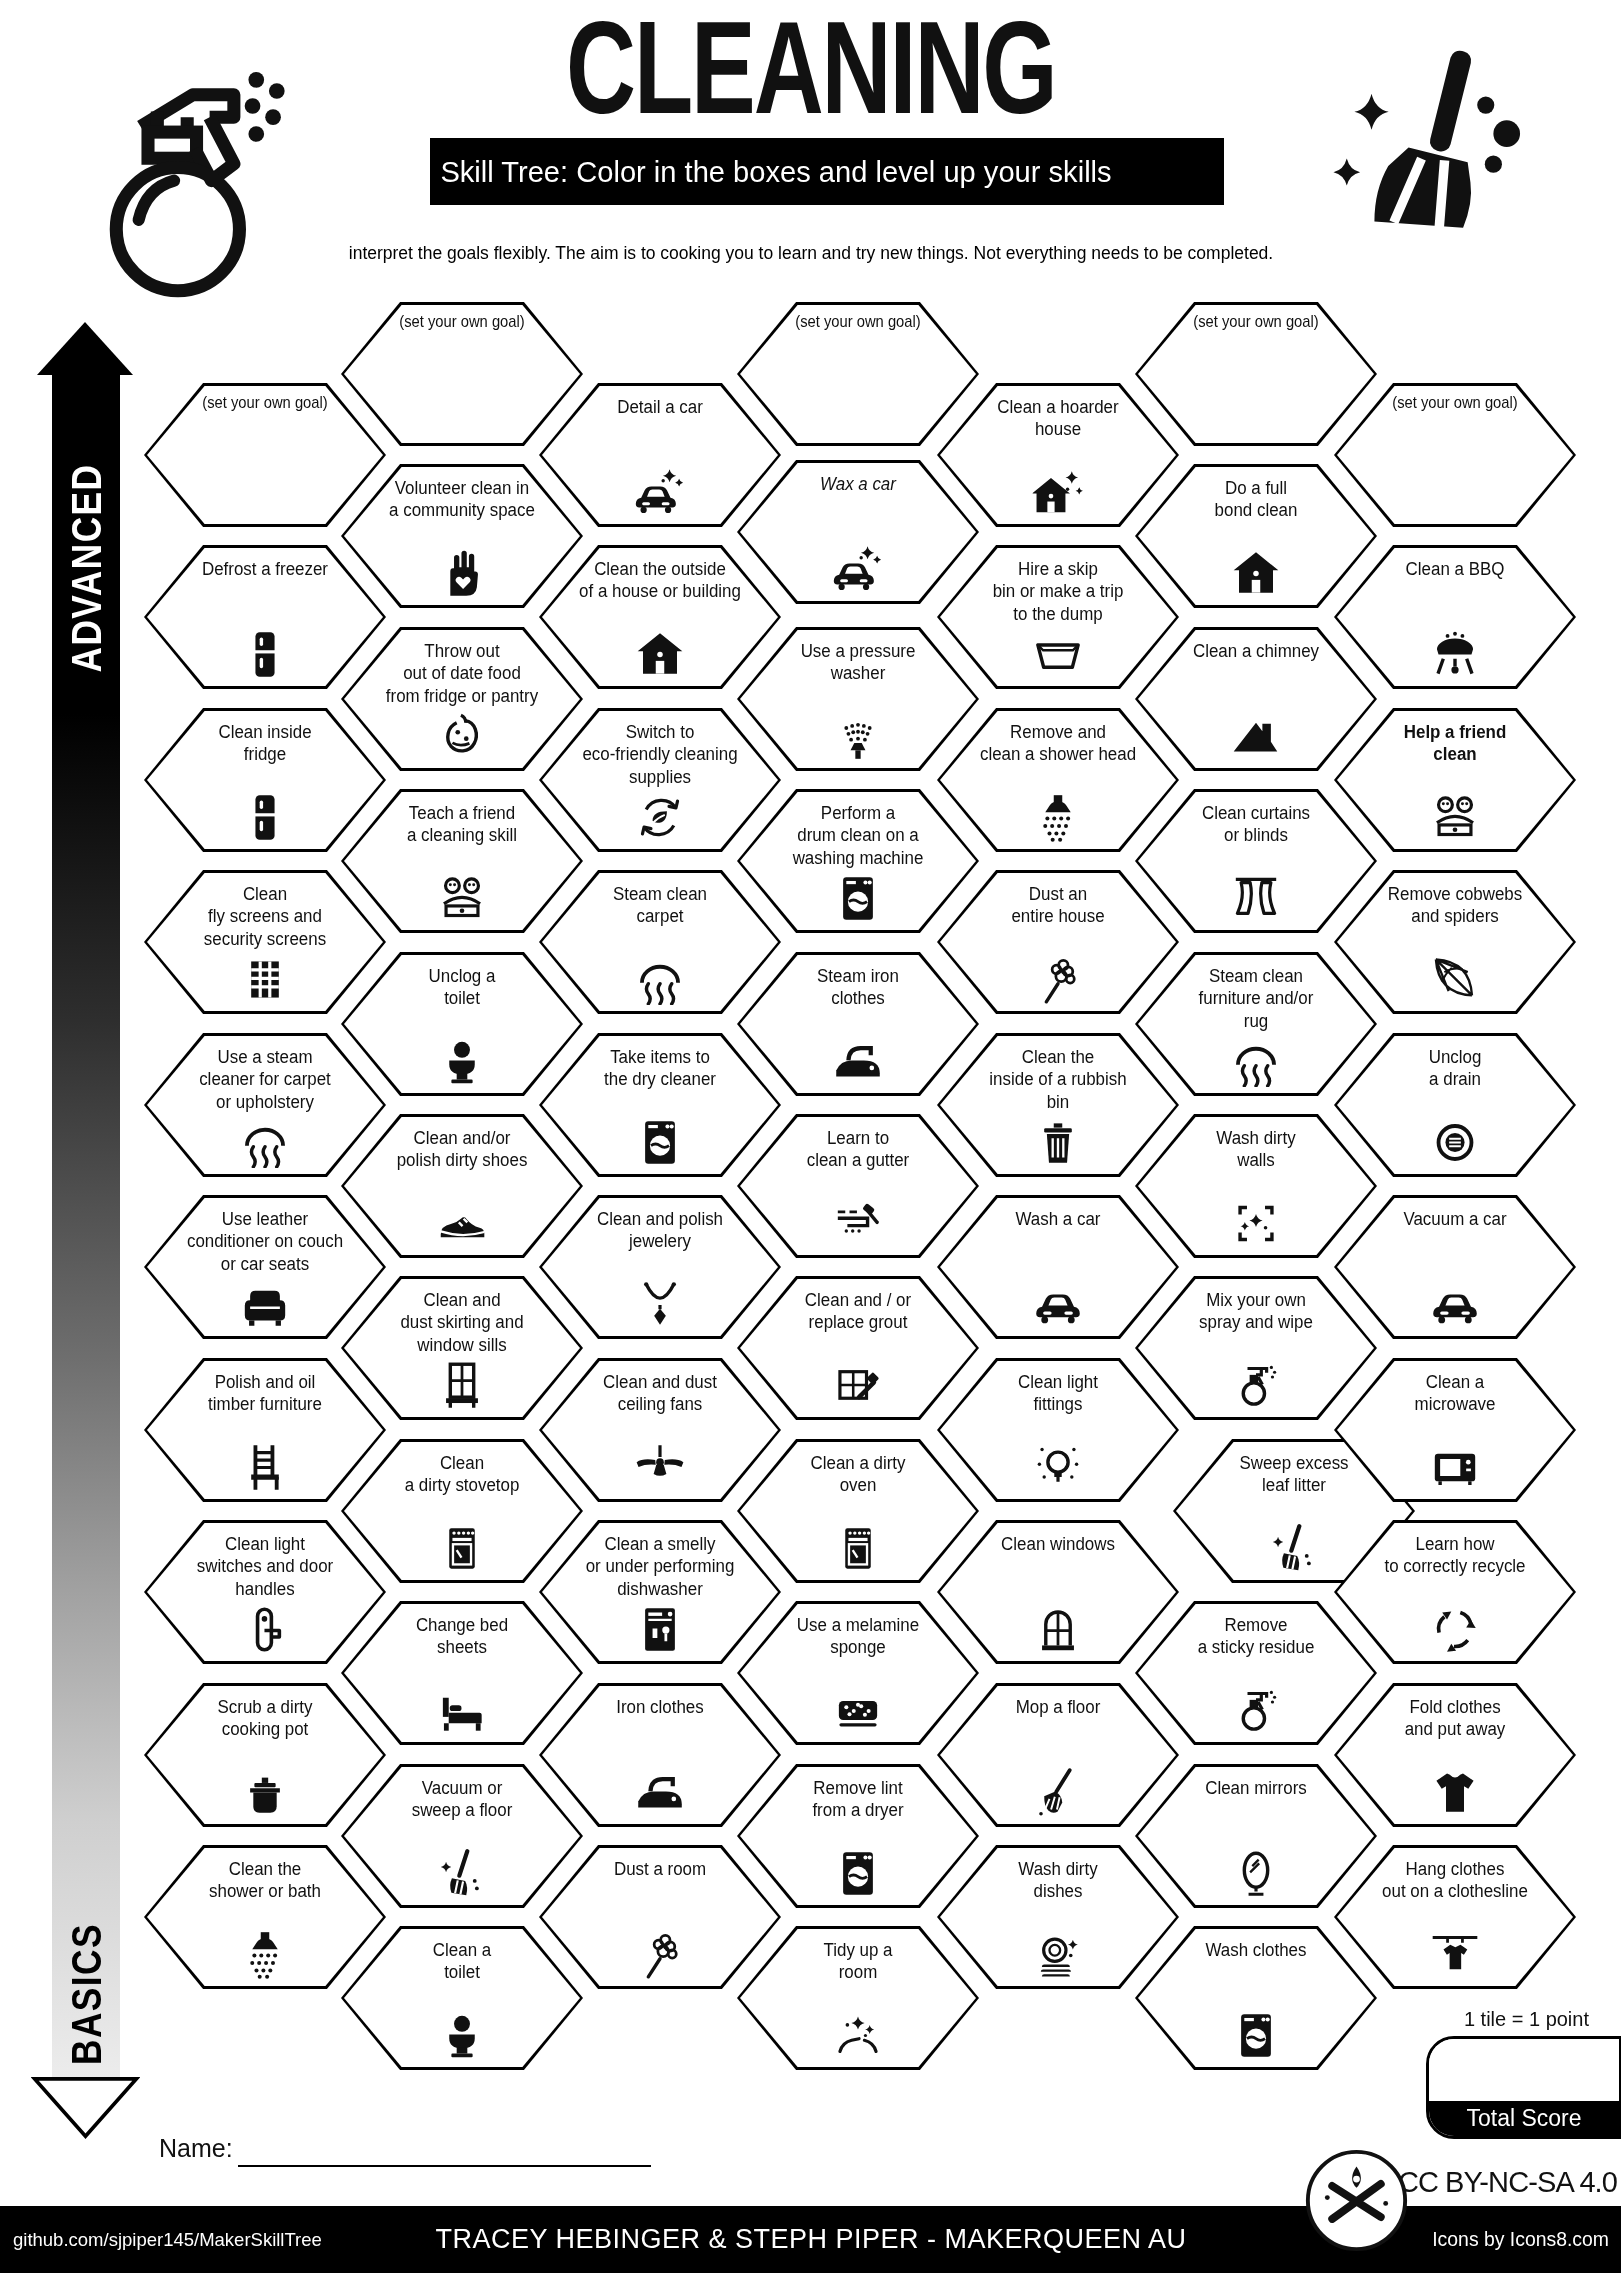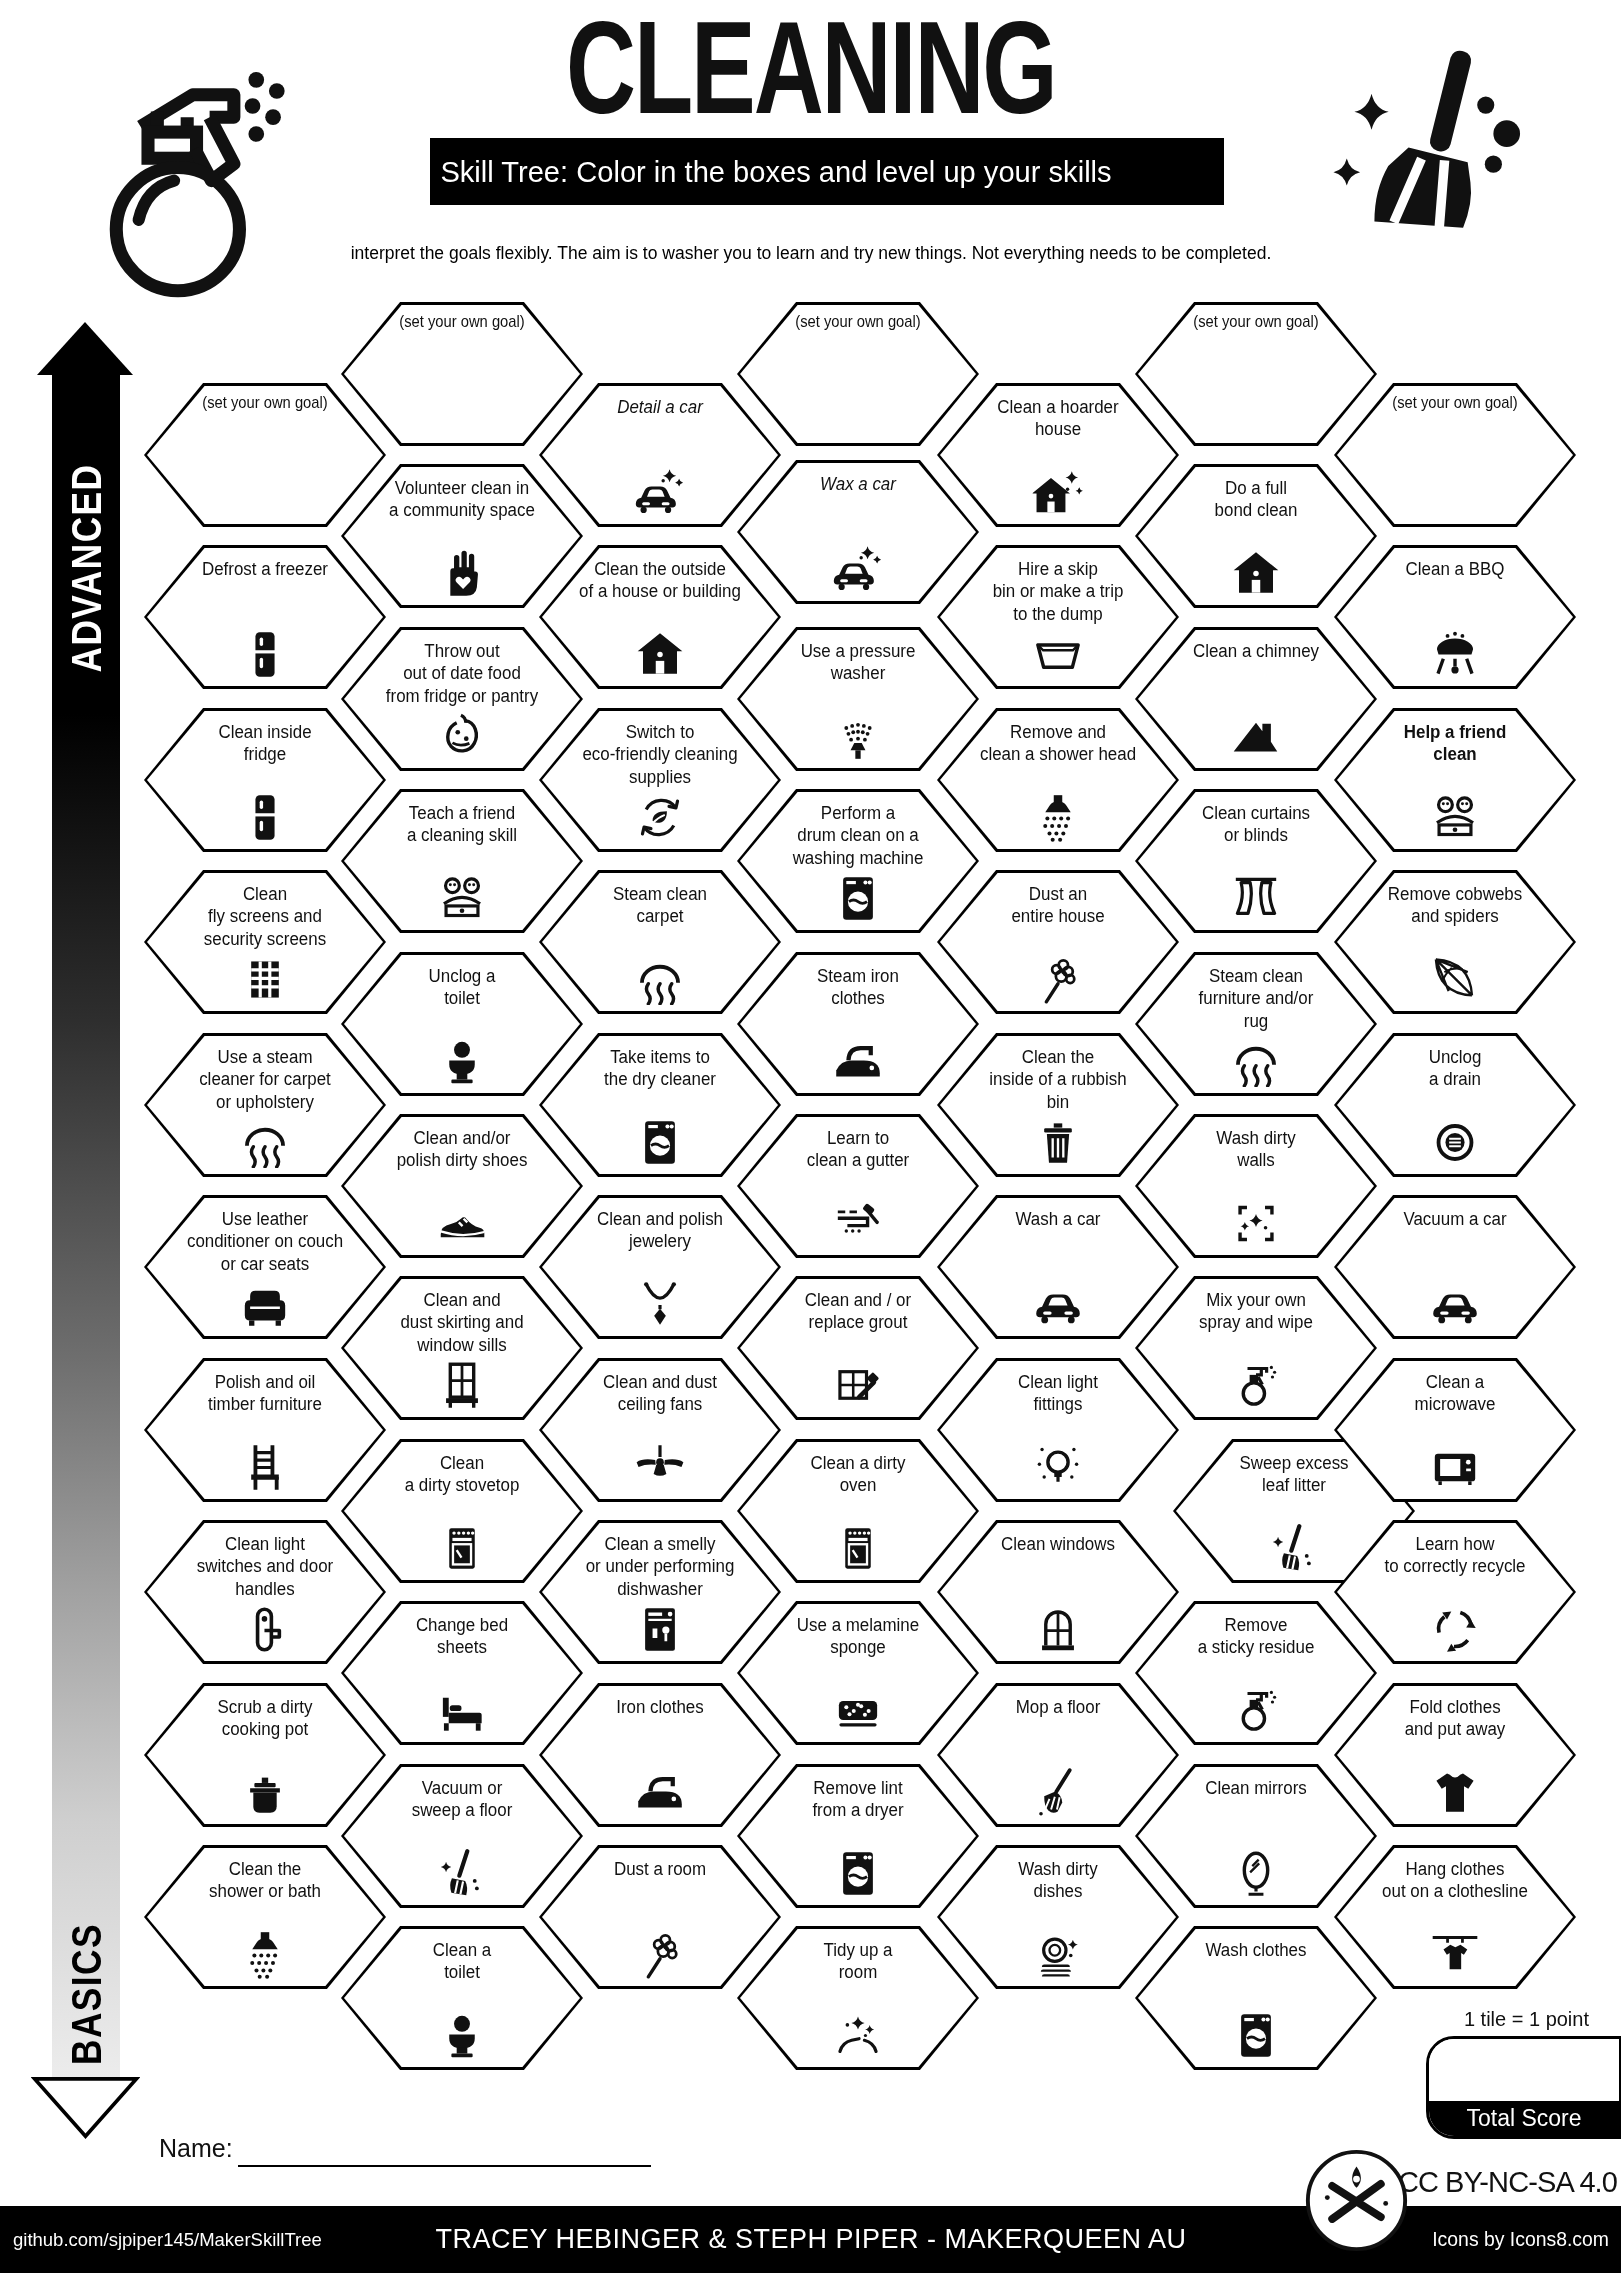--- a/index.html
+++ b/index.html
@@ -87,21 +87,21 @@
         <circle cx="86" cy="30" r="4.5"></circle>
         <circle cx="97" cy="45" r="7"></circle>
         <circle cx="90" cy="61" r="4.5"></circle>
       </g>
   </svg>
 
   <div id="title"><span>CLEANING</span></div>
   <div id="subtitle-bar">
     <div>Skill Tree:  Color in the boxes and level up your skills</div>
   </div>
-  <div class="desc" id="desc2">interpret the goals flexibly.  The aim is to washer you to learn and try new things. Not everything needs to be completed.</div>
+  <div class="desc" id="desc2">interpret the goals flexibly.  The aim is to cooking you to learn and try new things. Not everything needs to be completed.</div>
 
   <div id="arrow-head-top"></div>
   <div id="arrow-band"></div>
   <div id="advanced-label">ADVANCED</div>
   <div id="basics-label">BASICS</div>
   <svg class="graphic" style="left:31px;top:2075px;width:109px;height:65px;" viewBox="0 0 118 70">
     <polygon points="4,4 114,4 59,66" fill="#fff" stroke="#000" stroke-width="4"></polygon>
   </svg>
 
   <div id="grid">
@@ -400,21 +400,21 @@
           <div class="hex-icon">
             <svg viewBox="0 0 48 48">
               <circle cx="24" cy="13" r="7.5" fill="#111"></circle>
               <path fill="#111" d="M12 23h24v3.5Q36 36 24 36T12 26.5z"></path>
               <rect x="19" y="35" width="10" height="6" fill="#111"></rect>
               <rect x="14" y="41" width="20" height="3.5" rx="1" fill="#111"></rect>
             </svg>
           </div>
         </div>
       </div>
-      <div class="hex" style="left: 539px; top: 383px; font-style: italic;">
+      <div class="hex" style="left: 539px; top: 383px;">
         <div class="hex-in">
           <div class="hex-label">Detail a car</div>
           <div class="hex-icon">
             <svg viewBox="0 0 48 48">
               <g transform="translate(-2 5) scale(0.92)">
                 <path fill="#111" d="M7 36q-3.5 0-3.5-3.5q0-5.5 5.5-6.5l3.5-7.5q2-4 7-4h9q5 0 7 4l3.5 7.5q5.5 1 5.5 6.5q0 3.5-3.5 3.5z"></path>
                 <path fill="#fff" d="M15 25h18l-2.2-5.5q-.8-2-3.3-2h-7q-2.5 0-3.3 2z"></path>
                 <rect x="10" y="30.5" width="8" height="3.2" rx="1.6" fill="#fff"></rect>
                 <rect x="30" y="30.5" width="8" height="3.2" rx="1.6" fill="#fff"></rect>
                 <circle cx="11.5" cy="38.5" r="3.2" fill="#111"></circle>

